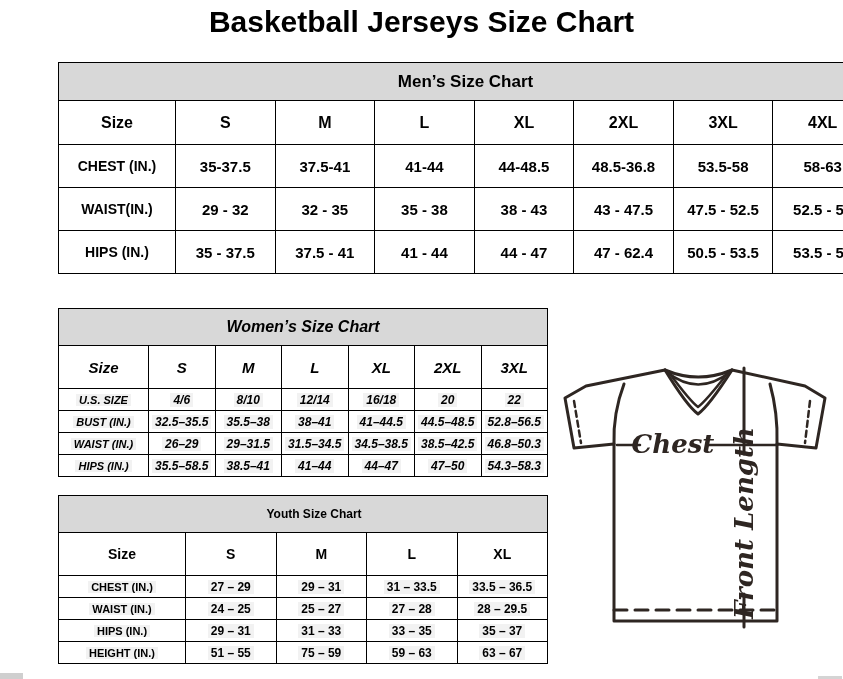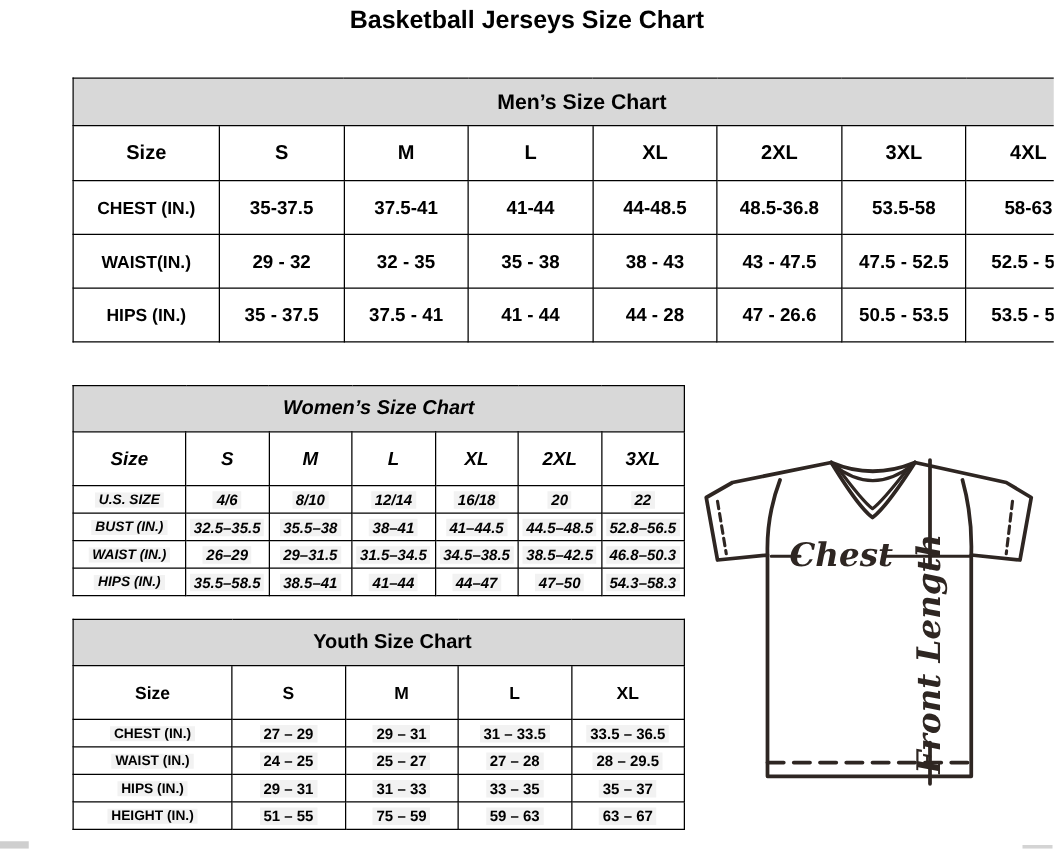--- a/index.html
+++ b/index.html
@@ -3,41 +3,41 @@
 <meta charset="utf-8">
 <style>
   html, body { margin:0; padding:0; }
   body {
     width:843px; height:679px; position:relative; overflow:hidden;
     background:#ffffff; color:#000;
     font-family:"Liberation Sans", sans-serif;
   }
   .page-title {
     position:absolute; top:5px; left:0; width:100%;
-    text-align:center; font-size:20px; font-weight:bold;
+    text-align:center; font-size:30px; font-weight:bold;
   }
   table { border-collapse:collapse; position:absolute; table-layout:fixed;margin-left:44px; }
   table, th, td { border:1.5px solid #000; }
   th, td { text-align:center; font-weight:bold; padding:0; overflow:hidden; white-space:nowrap; }
   .tbl-title { background:#d8d8d8; font-size:17px; }
 
   #mens-table  { left:14px; top:62px;  width:815px; }
   #mens-table .tbl-title   { height:37px; }
   #mens-table .size-row th { height:43px; font-size:16px; }
   #mens-table .data-row th { height:42px; font-size:14px; }
   #mens-table .data-row td { height:42px; font-size:15px; }
 
   #womens-table { left:14px; top:308px; width:490px;font-style:italic; }
   #womens-table .tbl-title   { height:36px; font-size:16px; }
   #womens-table .size-row th { height:42px; font-size:15px; }
   #womens-table .data-row th { height:21px; font-size:11px; }
   #womens-table .data-row td { height:21px; font-size:12px; }
 
   #youth-table { left:14px; top:495px; width:490px; }
-  #youth-table .tbl-title   { height:36px; font-size:16px;padding-left:22px; }
+  #youth-table .tbl-title   { height:36px; font-size:12px;padding-left:22px; }
   #youth-table .size-row th { height:42px; font-size:14px; }
   #youth-table .data-row th { height:21px; font-size:11px; }
   #youth-table .data-row td { height:21px; font-size:12px; }
 
   .hl { background:#f2f2f2; padding:0 3px; }
 
   .jersey { position:absolute; left:560px; top:357px; width:276px; height:276px; }
   .jersey text {
     font-family:"DejaVu Serif", "Liberation Serif", serif;
     font-style:italic; font-weight:bold; font-size:26px; fill:#2e2622;
@@ -94,22 +94,22 @@
     <td>38 - 43</td>
     <td>43 - 47.5</td>
     <td>47.5 - 52.5</td>
     <td>52.5 - 57</td>
   </tr>
   <tr class="data-row">
     <th>HIPS (IN.)</th>
     <td>35 - 37.5</td>
     <td>37.5 - 41</td>
     <td>41 - 44</td>
-    <td>44 - 28</td>
-    <td>47 - 26.6</td>
+    <td>44 - 47</td>
+    <td>47 - 62.4</td>
     <td>50.5 - 53.5</td>
     <td>53.5 - 57</td>
   </tr>
 </tbody>
   </table>
 
 <table id="womens-table">
   <colgroup>
     <col style="width:90px">
       <col>

